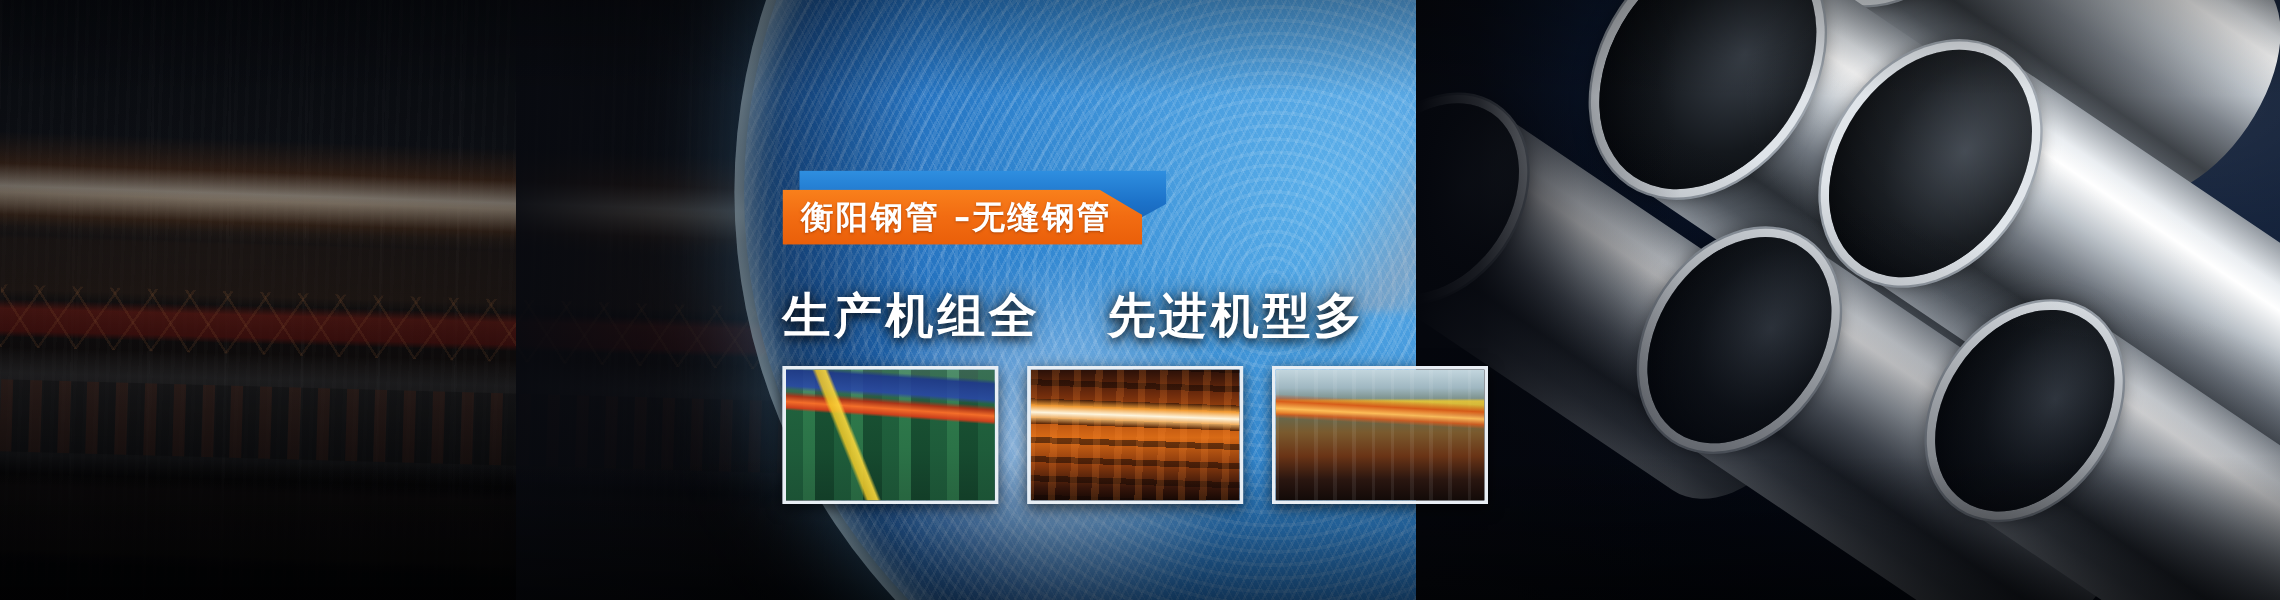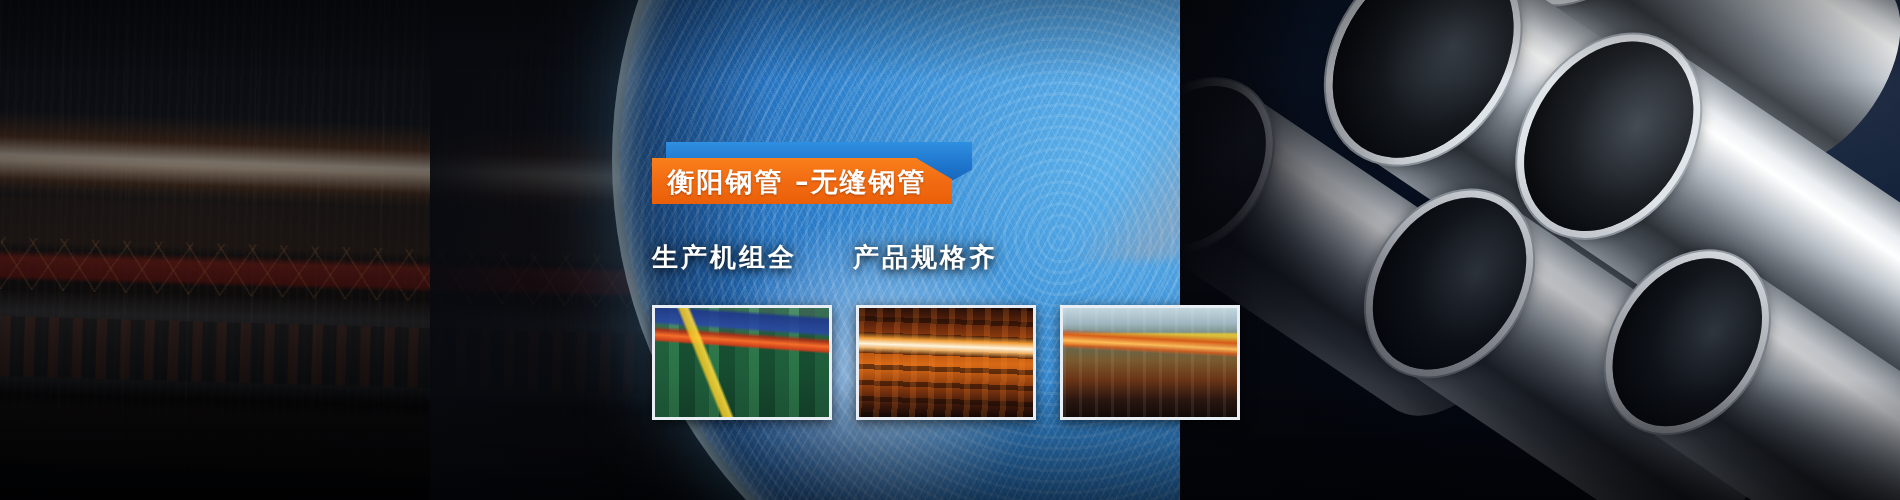--- a/index.html
+++ b/index.html
@@ -151,21 +151,21 @@
     padding-right:10px;
   }
 
   
   .slogan{
     position:absolute;left:652px;top:244px;
     display:flex;gap:56px;align-items:baseline;
     white-space:nowrap;
   }
   .slogan span{
-    color:#ffffff;font-size:26px;font-weight:bold;letter-spacing:3px;line-height:1;
+    color:#ffffff;font-size:40px;font-weight:bold;letter-spacing:3px;line-height:1;
     text-shadow:0 2px 8px rgba(0,0,0,.85), 0 0 18px rgba(0,0,0,.6);
   }
 
   
   .thumbs{position:absolute;left:652px;top:305px;display:flex;gap:24px;}
   .thumb{
     width:180px;height:115px;
     border:3px solid #e8eef4;
     box-sizing:border-box;
     overflow:hidden;position:relative;
@@ -251,21 +251,21 @@
 
     <div class="tagwrap">
       <div class="tag-blue"></div>
       <div class="tag-orange">
         <span class="tag-text">衡阳钢管 –无缝钢管</span>
       </div>
     </div>
 
     <div class="slogan">
       <span>生产机组全</span>
-      <span>产品规格齐</span>
+      <span>先进机型多</span>
     </div>
 
     <div class="thumbs">
       <div class="thumb">
         <div class="ph ph1"></div>
       </div>
       <div class="thumb">
         <div class="ph ph2"></div>
       </div>
       <div class="thumb">

